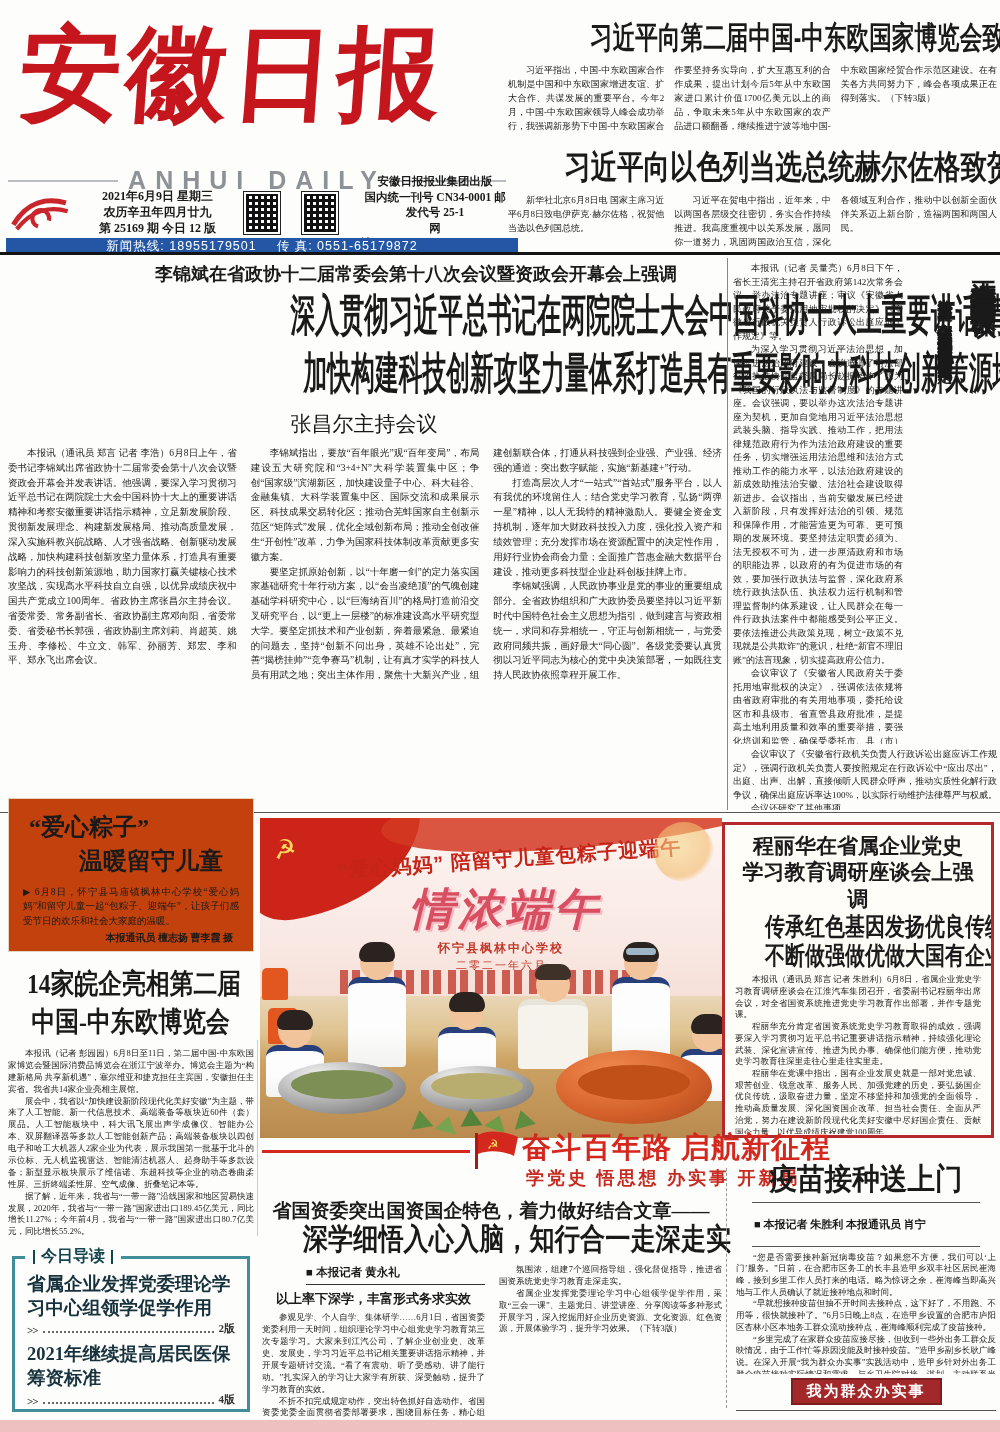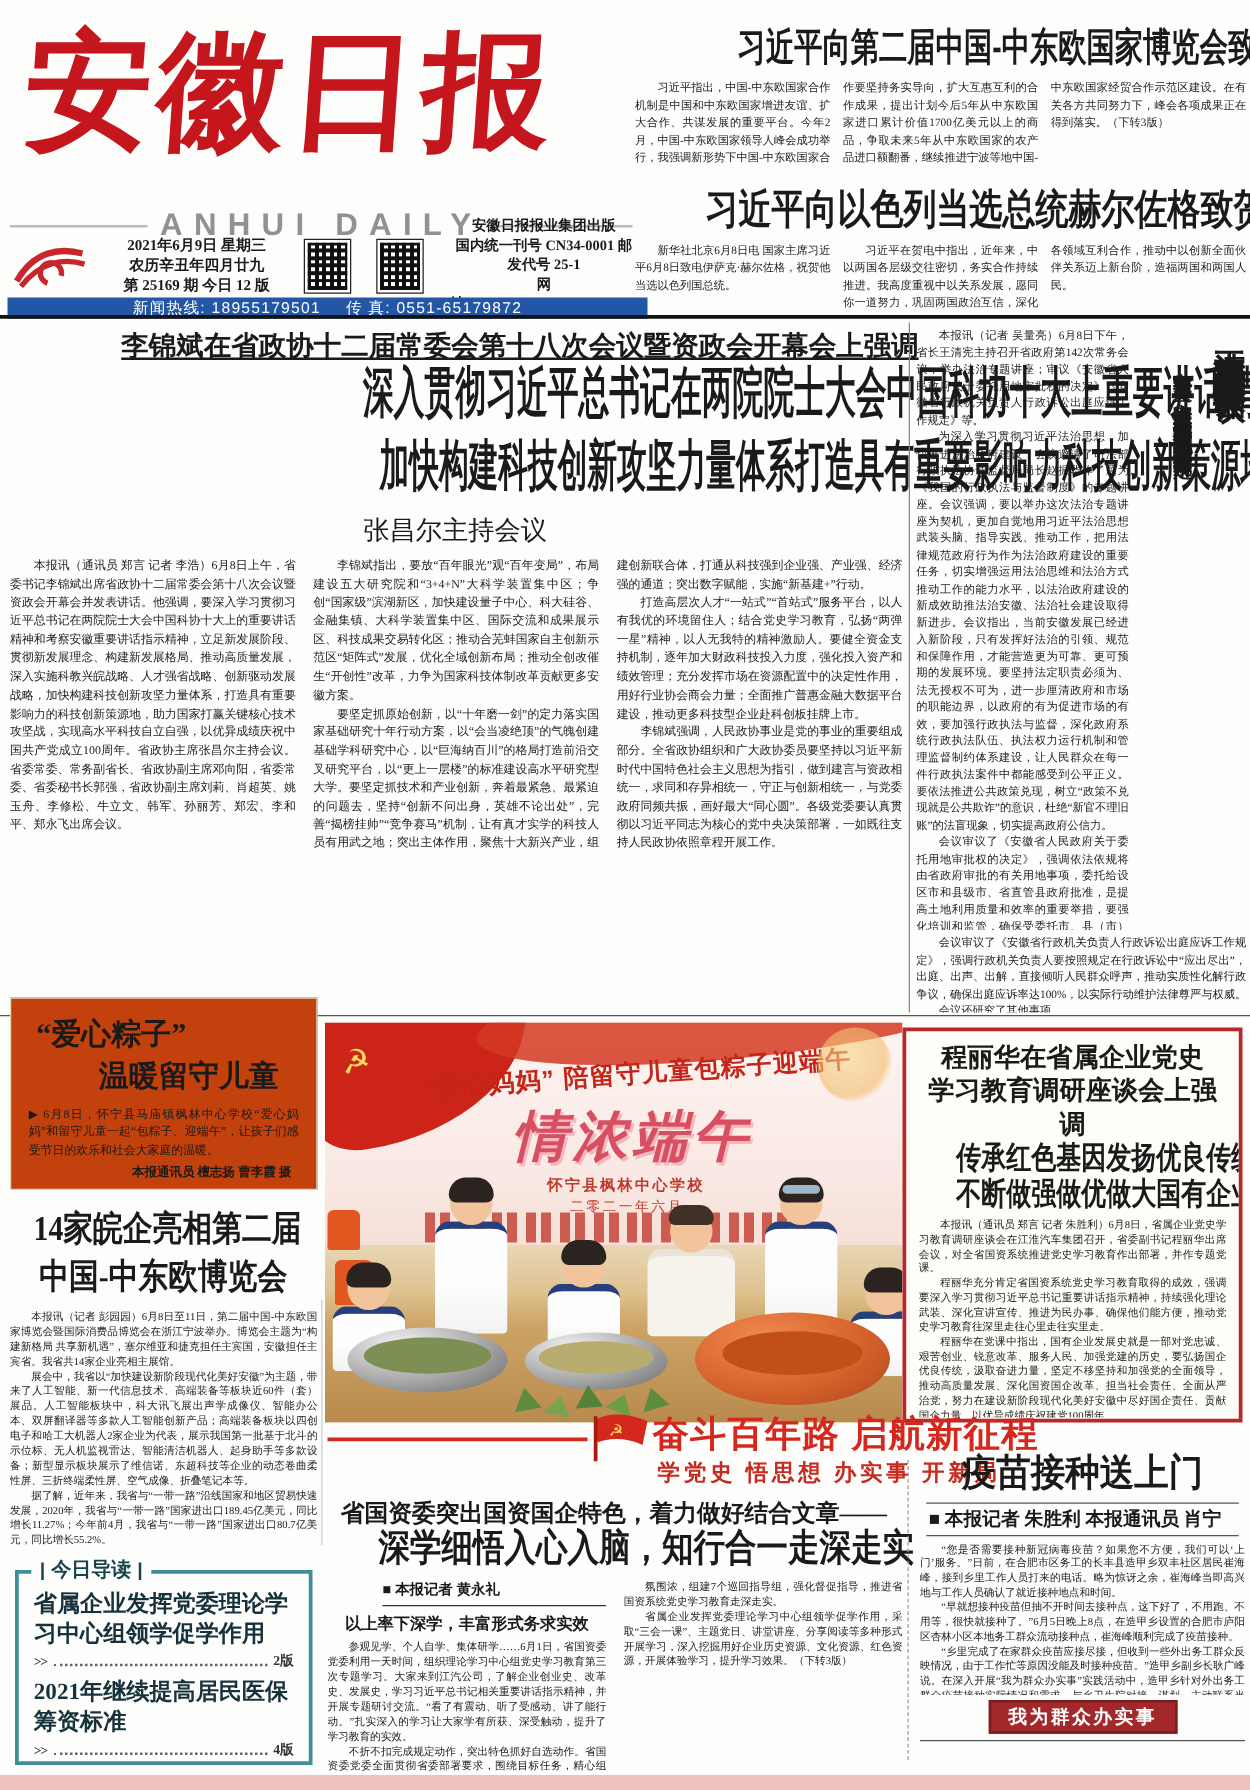--- a/index.html
+++ b/index.html
@@ -34,21 +34,21 @@
 
   
   #tr-a1-hl{left:505px;top:20px;width:492px;}
   #tr-a2-hl{left:505px;top:148px;width:492px;}
   .tr-body{left:508px;width:489px;column-count:3;column-gap:10px;font-size:9px;line-height:1.55;overflow:hidden;color:#222;}
   #tr-a1-body{top:64px;height:84px;}
   #tr-a2-body{top:194px;height:56px;}
   #rule-top{left:0;top:252px;width:1000px;height:3px;background:#141414;}
 
   
-  #lead-kicker{left:0;top:262px;width:832px;font-size:22px;font-weight:bold;text-decoration:underline;}
+  #lead-kicker{left:0;top:262px;width:832px;font-size:18px;font-weight:bold;}
   #lead-h1{left:0;top:290px;width:728px;}
   #lead-h2{left:0;top:348px;width:728px;}
   #lead-deck{left:0;top:410px;width:728px;font-size:21px;font-weight:500;}
   #lead-body{left:8px;top:446px;width:714px;height:356px;column-count:3;column-gap:14px;
     font-size:9.5px;line-height:1.56;overflow:hidden;}
   #rule-mid{left:0;top:812px;width:1000px;height:1px;background:#555;}
 
   
   #gov-vline{left:727px;top:258px;width:1px;height:552px;background:#888;}
   #gov-body{left:733px;top:262px;width:170px;height:482px;font-size:9px;line-height:1.5;overflow:hidden;}
@@ -127,22 +127,22 @@
   #sasac-hl{left:262px;top:1222px;width:458px;}
   #sasac-cols{left:262px;top:1264px;width:460px;height:154px;display:flex;gap:14px;}
   .scol{flex:1;font-size:8.5px;line-height:1.4;overflow:hidden;text-align:justify;}
   #sasac-byline{font-size:11.5px;font-weight:bold;border-bottom:1px solid #333;padding-bottom:4px;margin-bottom:5px;text-indent:0;margin-left:44px;}
   #sasac-subhead{font-size:13px;font-weight:bold;text-align:center;margin:3px 0 4px;text-indent:0;}
 
   
   #vacc-divider{left:726px;top:1168px;width:1px;height:240px;border-left:1px dashed #999;}
   #vaccine{left:736px;top:1162px;width:260px;height:248px;}
   #vacc-hl{text-align:center;}
-  #vacc-byline{font-size:15px;font-weight:bold;border-top:1px solid #555;border-bottom:1px solid #555;
-    padding:3px 2px;margin:5px 5px 5px;}
+  #vacc-byline{font-size:11px;font-weight:bold;border-top:1px solid #555;border-bottom:1px solid #555;
+    padding:14px 2px;margin:5px 16px 5px;}
   #vacc-body{font-size:8.5px;line-height:1.38;height:122px;overflow:hidden;text-align:justify;}
   #vacc-badge-row{text-align:center;margin-top:4px;}
   #vacc-badge{display:inline-block;background:var(--badge-red);color:#fff;font-size:15px;font-weight:bold;
     padding:2px 14px;border:2px solid #7c1d1f;letter-spacing:2px;}
   #vacc-rule{border-bottom:1px solid #555;margin-top:5px;}
 
   
   #guide-box{left:12px;top:1256px;width:238px;height:156px;border:3px solid var(--guide-teal);padding:14px 12px 4px;}
   #guide-tab{position:absolute;top:-13px;left:10px;background:#fdfdfb;padding:0 8px;display:flex;align-items:center;gap:6px;
     color:#14454e;font-size:16px;font-weight:bold;}

